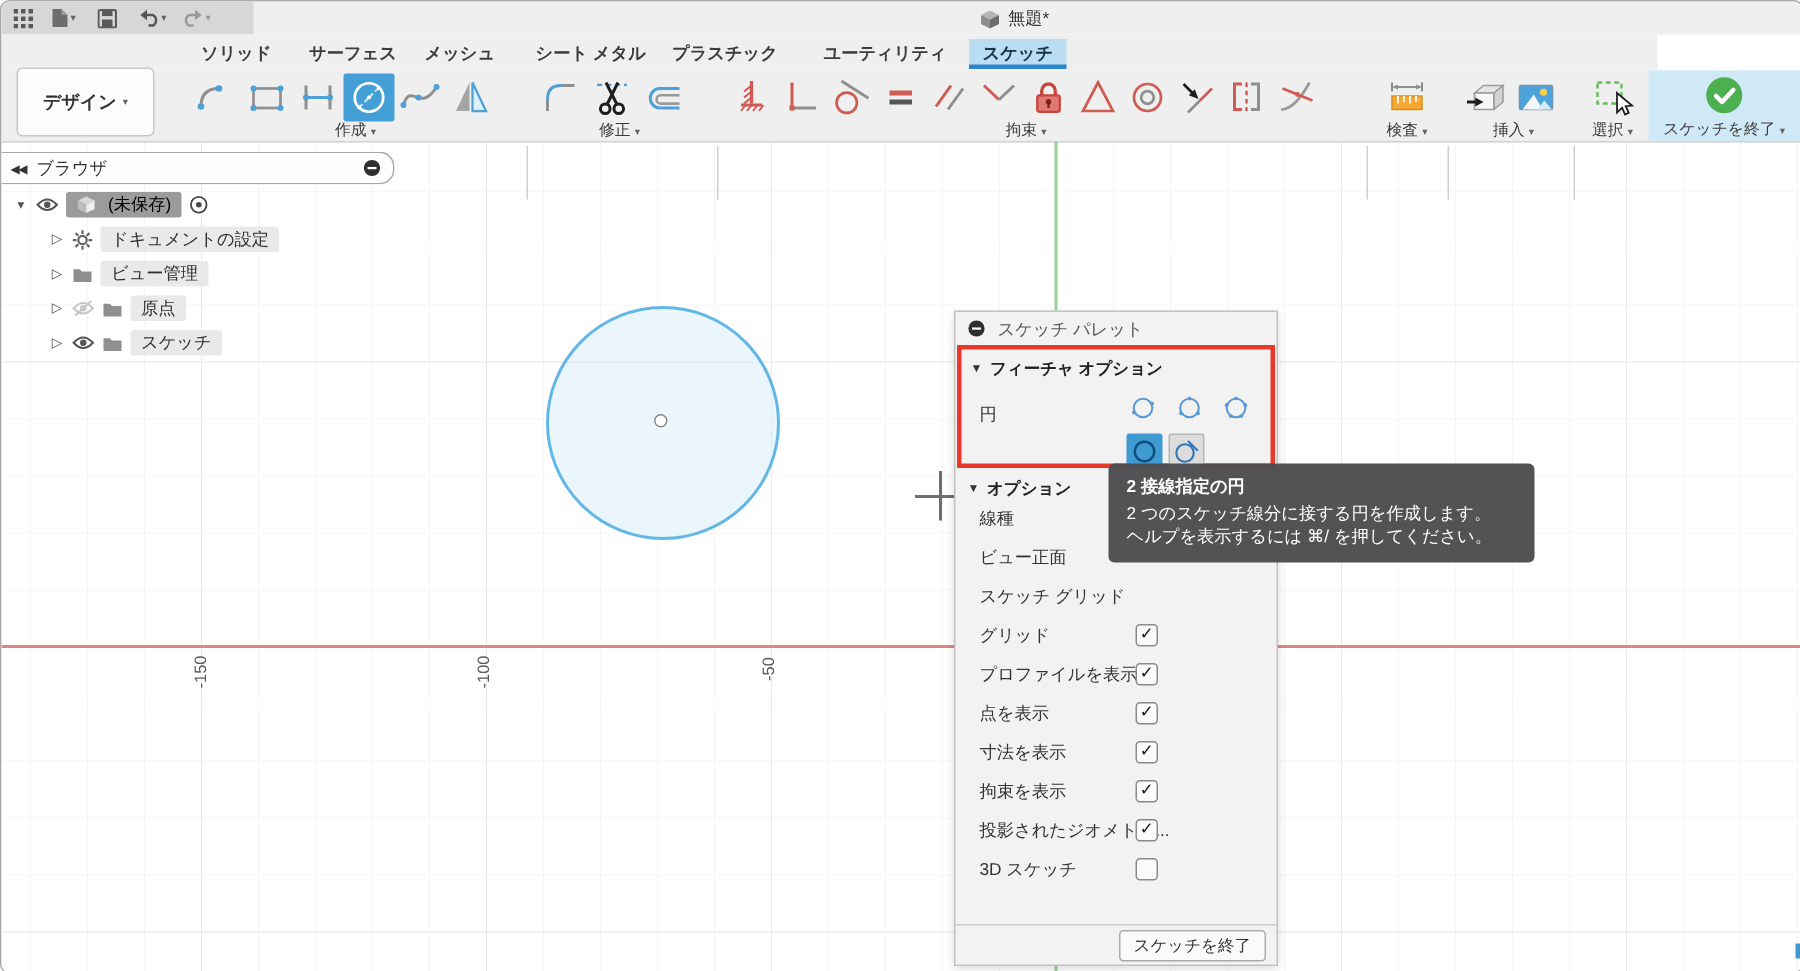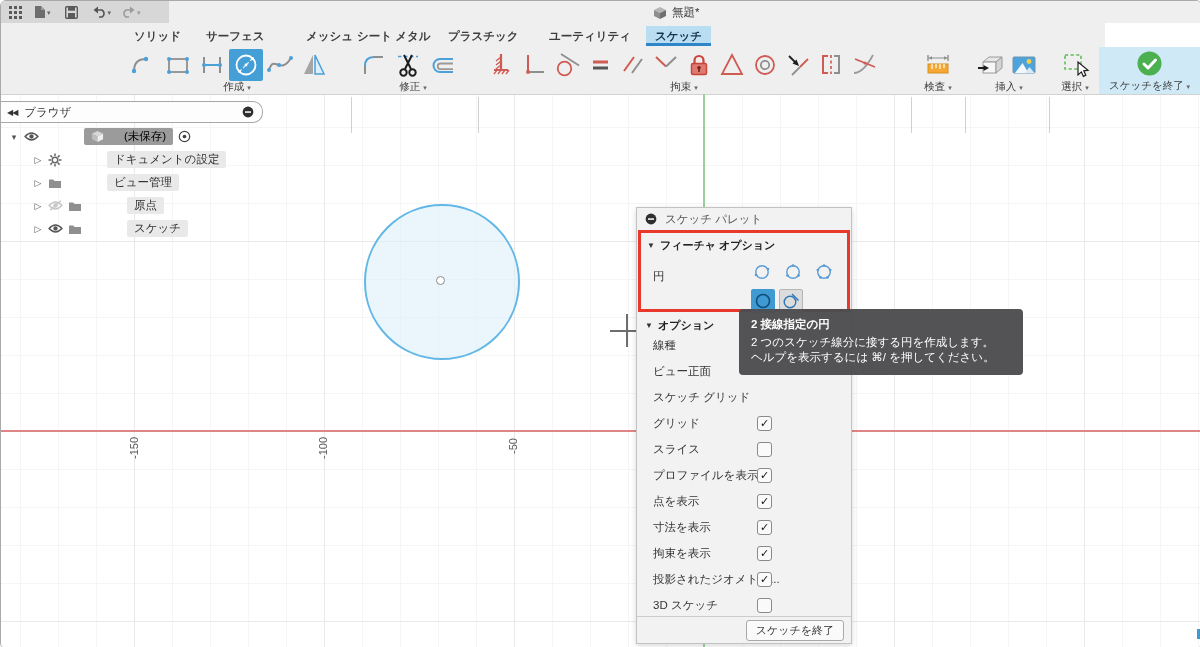--- a/index.html
+++ b/index.html
@@ -45,21 +45,21 @@
   .xhair-h{position:absolute;left:609px;top:329px;width:33px;height:1.5px;background:#6e6e6e;z-index:2;}
   .xhair-v{position:absolute;left:625px;top:313px;width:1.5px;height:33px;background:#6e6e6e;z-index:2;}
   .blue-tick{position:absolute;left:1196px;top:628px;width:3px;height:10px;background:#3f9ad2;z-index:2;}
   
   .browser{position:absolute;left:0;top:100px;width:262px;z-index:3;}
   .bheader{height:20px;background:#fdfdfd;border:1px solid #a8a8a8;border-left:none;border-radius:0 10px 10px 0;
       display:flex;align-items:center;gap:7px;padding:0 8px 0 6px;font-size:11.5px;color:#333;}
   .bheader .sp{flex:1;}
   .trow{display:flex;align-items:center;gap:5px;height:19px;margin-top:4px;font-size:11.5px;color:#2e2e2e;cursor:pointer;}
   .tcaret{width:10px;text-align:center;font-size:9px;color:#555;}
-  .pill{display:flex;align-items:center;gap:20px;background:#e9e9e9;border-radius:2px;padding:1px 7px;margin-left:40px;}
+  .pill{display:flex;align-items:center;gap:8px;background:#e9e9e9;border-radius:2px;padding:1px 7px;}
   .pill.rootsel{background:#9b9b9b;color:#000;}
   
   .palette{position:absolute;left:635px;top:206px;width:216px;height:437px;background:#f2f2f2;border:1px solid #c2c2c2;
       box-sizing:border-box;z-index:4;box-shadow:0 2px 6px rgba(0,0,0,0.15);}
   .pheader{height:22px;display:flex;align-items:center;gap:8px;padding-left:8px;font-size:11.5px;color:#555;}
   .featbox{position:absolute;left:1px;right:1px;top:22px;height:82px;border:3px solid #e8382c;box-sizing:border-box;background:#f2f2f2;}
   .sechead{display:flex;align-items:center;gap:5px;font-size:11px;font-weight:700;color:#222;cursor:pointer;}
   .sectri{font-size:8px;color:#333;}
   .featbox .sechead{margin:5px 0 0 6px;}
   .circlerow{position:absolute;left:10px;top:30px;right:8px;}
@@ -154,28 +154,32 @@
           <polygon points="1,4 7,7 7,13 1,10" fill="#8e8e8e"></polygon>
           <polygon points="13,4 7,7 7,13 13,10" fill="#6e6e6e"></polygon>
         </svg>
       <span>無題*</span>
     </div>
   </div>
 
   <div class="tabrow">
     <span class="tab" style="left:133px;">ソリッド</span>
     <span class="tab" style="left:205px;">サーフェス</span>
-    <span class="tab" style="left:282px;margin-left:23px;">メッシュ</span>
+    <span class="tab" style="left:282px;">メッシュ</span>
     <span class="tab" style="left:356px;">シート メタル</span>
     <span class="tab" style="left:447px;">プラスチック</span>
     <span class="tab" style="left:548px;">ユーティリティ</span>
     <span class="tab active" style="left:645px;">スケッチ</span>
   </div>
 
   <div class="toolbar">
+    <div class="design-btn">
+      <span>デザイン</span>
+      <span class="caret">▾</span>
+    </div>
 
     <div class="tgroup" style="left:126px;width:220px;">
       <div class="ticons">
         <span class="tcell">
           <svg width="30" height="30" viewBox="0 0 30 30">
               <path d="M5 21 Q5 9 17 9" fill="none" stroke="#8f8f8f" stroke-width="2"></path>
               <circle cx="5" cy="21" r="2.2" fill="#4da0d8"></circle>
               <circle cx="17" cy="9" r="2.2" fill="#4da0d8"></circle>
             </svg>
         </span>
@@ -546,24 +550,20 @@
           <span>ビュー正面</span>
         </div>
       <div class="optrow">
           <span>スケッチ グリッド</span>
         </div>
       <div class="optrow">
           <span>グリッド</span>
           <span class="cb">✓</span>
         </div>
       <div class="optrow">
-          <span>スライス</span>
-          <span class="cb"></span>
-        </div>
-      <div class="optrow">
           <span>プロファイルを表示</span>
           <span class="cb">✓</span>
         </div>
       <div class="optrow">
           <span>点を表示</span>
           <span class="cb">✓</span>
         </div>
       <div class="optrow">
           <span>寸法を表示</span>
           <span class="cb">✓</span>

